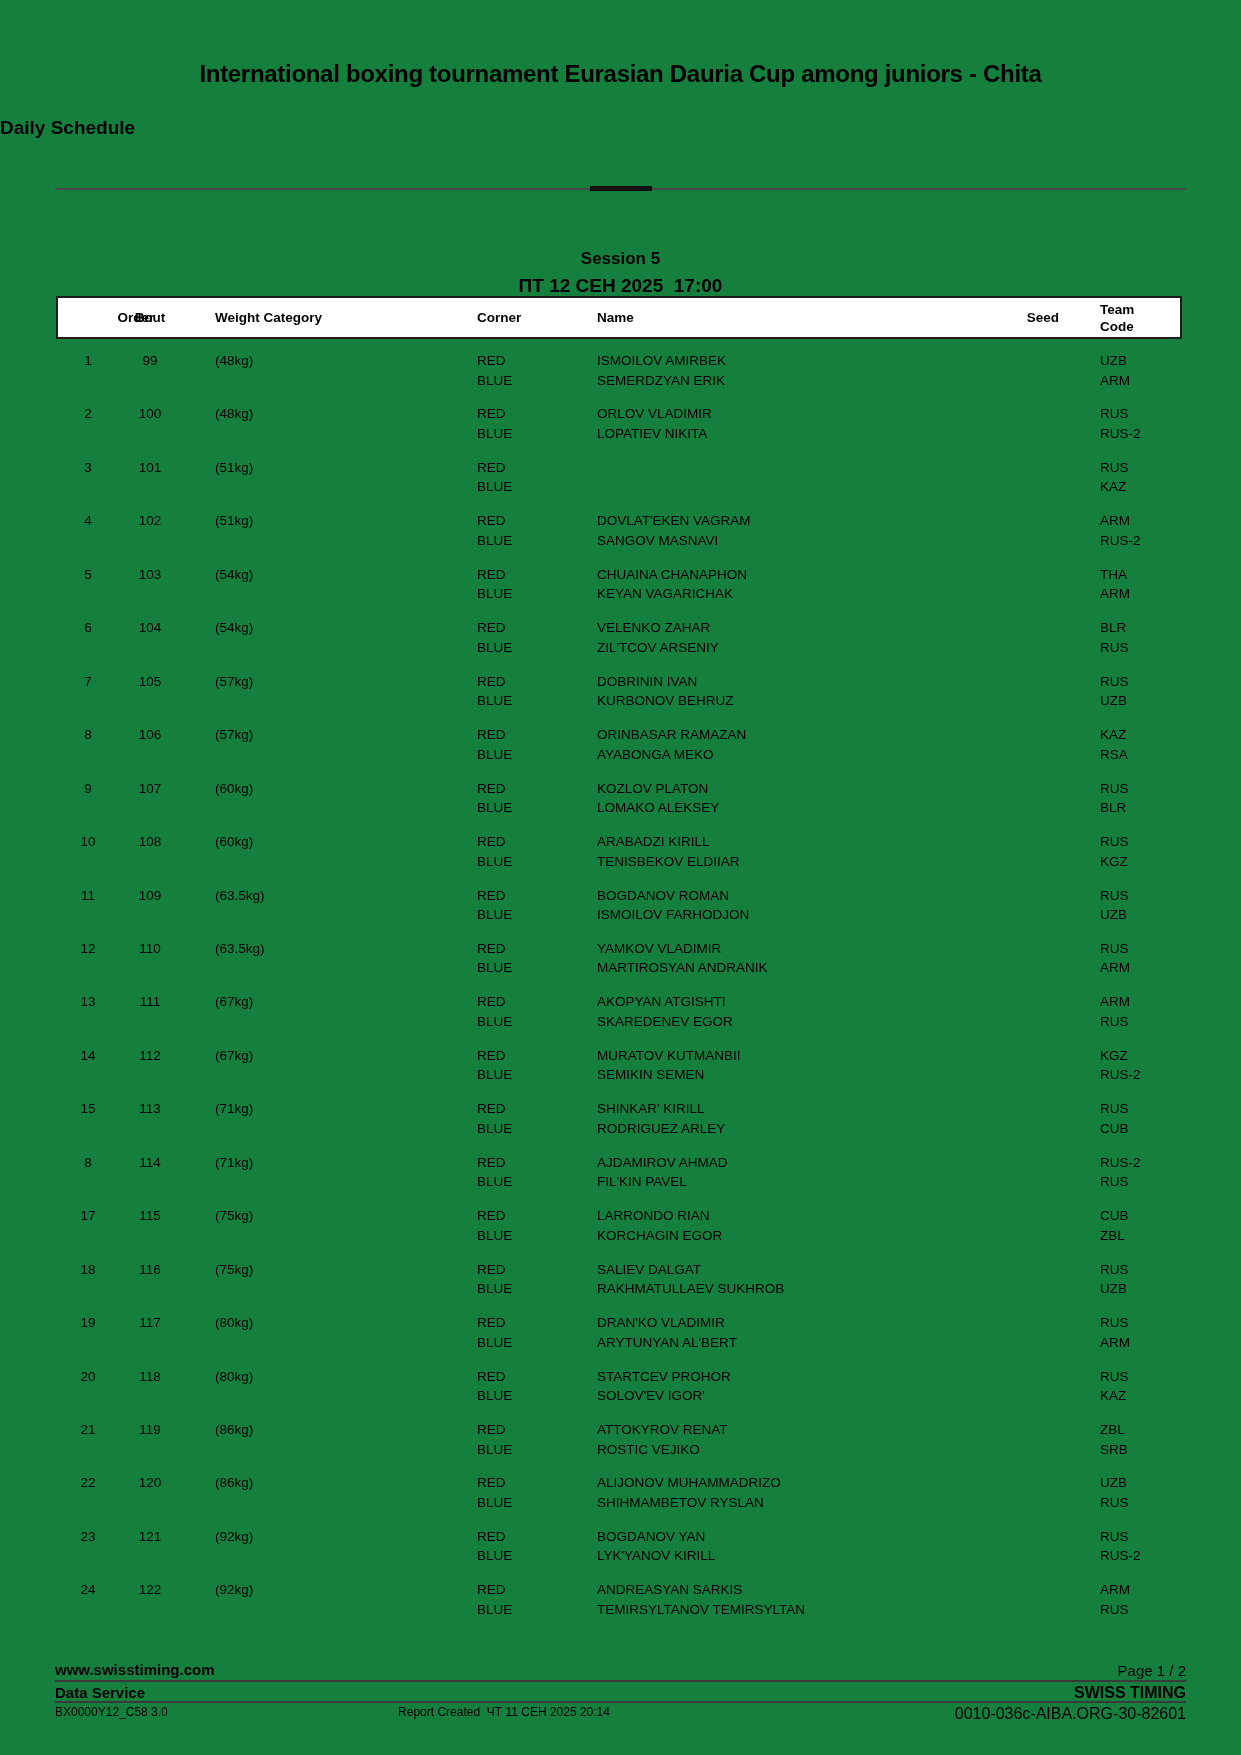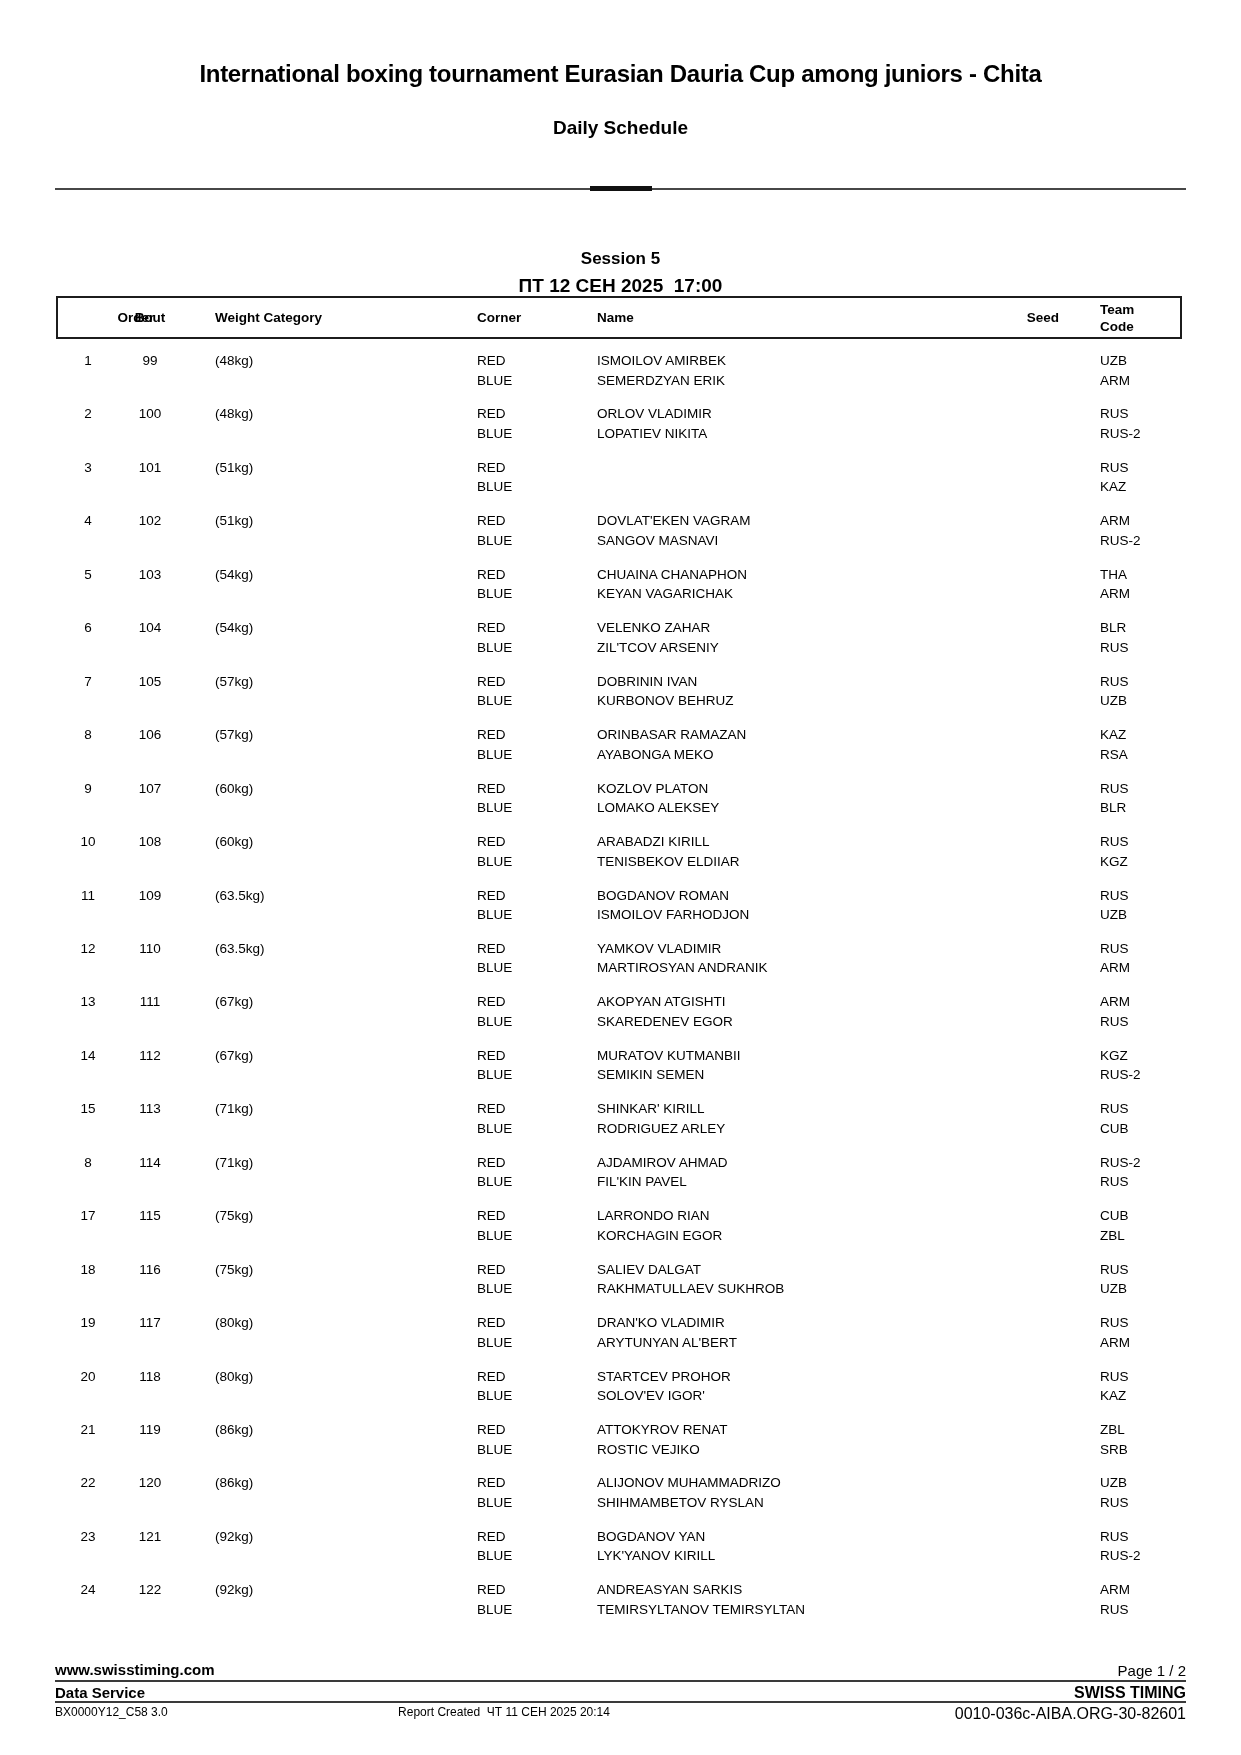--- a/index.html
+++ b/index.html
@@ -1,33 +1,33 @@
 <!DOCTYPE html>
 <html><head>
 <meta charset="utf-8">
 <style>
   html,body{margin:0;padding:0;background:#888;}
   .page{
     position:relative;
     width:1241px;height:1755px;
     margin:0 auto;
-    background:#ffffff;
+    background:#15803d;
     font-family:"Liberation Sans", sans-serif;
     color:#000;
     overflow:hidden;
   }
   .abs{position:absolute;}
   .doc-title{
     top:60px;left:0;width:1241px;
     text-align:center;font-size:24px;font-weight:bold;
     letter-spacing:-0.3px;white-space:pre;
   }
   .doc-subtitle{
     top:117px;left:0;width:1241px;
-    text-align:center;font-size:19px;font-weight:bold;
+    text-align:left;font-size:19px;font-weight:bold;
   }
   .title-divider{
     top:188px;left:55px;width:1131px;height:2px;background:#474747;
   }
   .title-divider::after{
     content:"";position:absolute;left:50%;top:-2px;transform:translateX(-50%);
     width:62px;height:5px;background:#111;
   }
   .session-name{
     top:249px;left:0;width:1241px;text-align:center;

